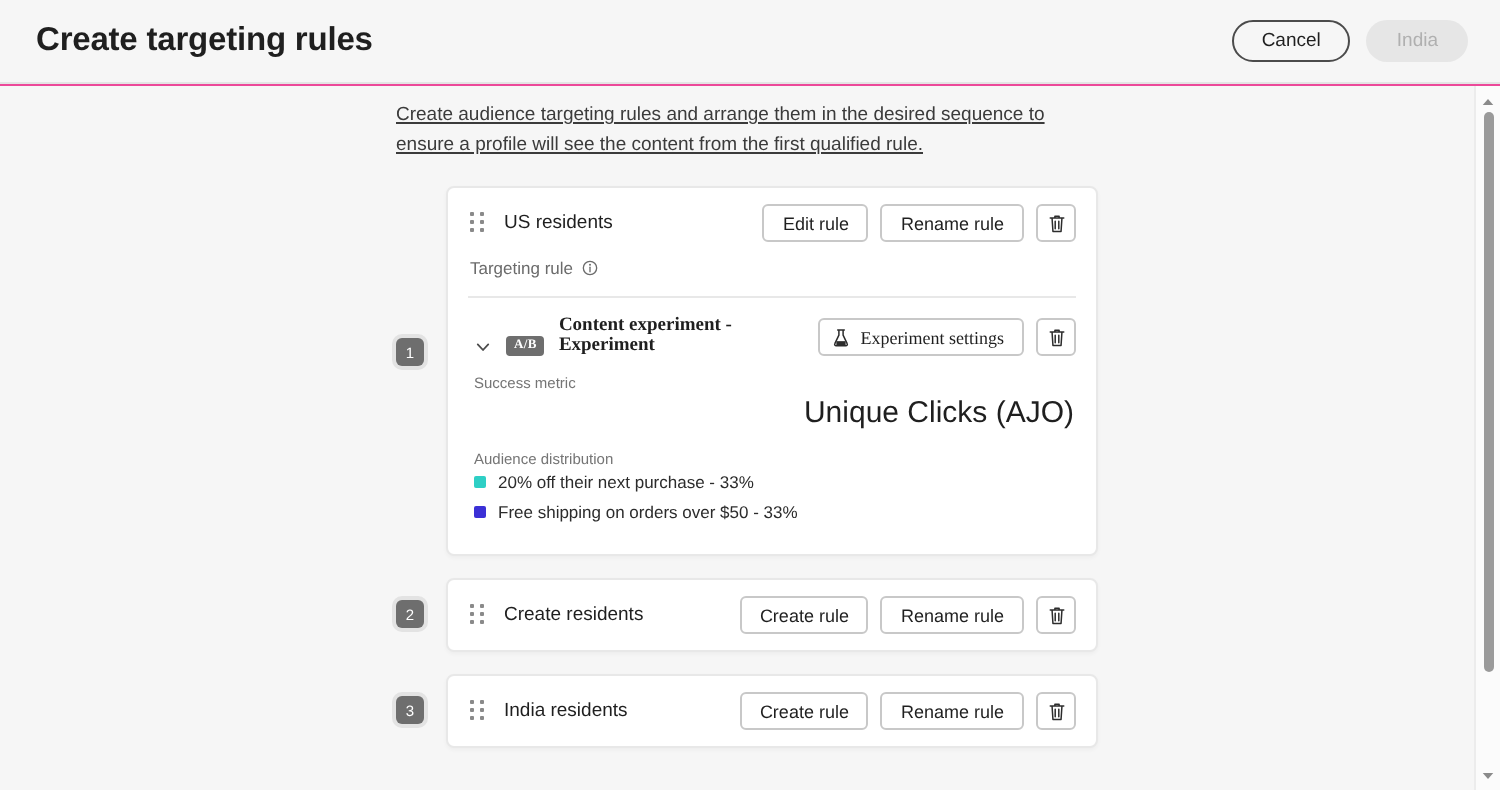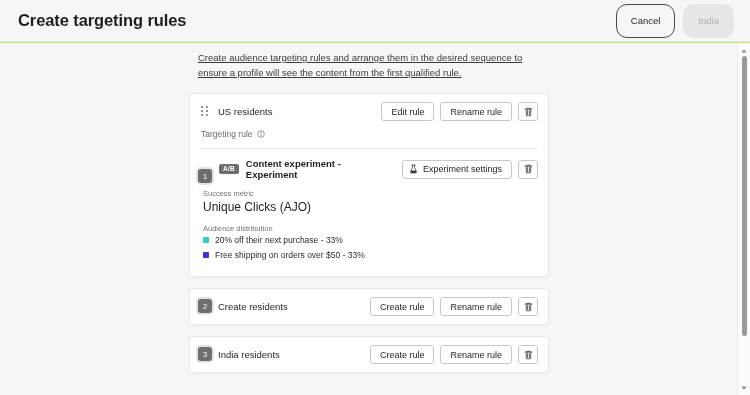--- a/index.html
+++ b/index.html
@@ -6,21 +6,21 @@
   html, body {
     width: 750px; height: 395px;
     font-family: "Liberation Sans", sans-serif;
     background: #f5f5f5;
     color: #2c2c2c;
     overflow: hidden;
   }
   .app {
     position: relative;
     width: 750px; height: 395px;
-    background: #bef264;
+    background: #ec4899;
   }
 
   
   .header {
     position: absolute; top: 0; left: 0; right: 0;
     height: 42px;
     background: #f6f6f6;
     display: flex; align-items: center;
     padding: 0 16px 0 18px;
     border-bottom: 1px solid #e4e4e4;
@@ -29,21 +29,21 @@
     font-size: 16.5px;
     font-weight: 700;
     letter-spacing: -0.1px;
     color: #1f1f1f;
   }
   .header-actions {
     margin-left: auto;
     display: flex; align-items: center; gap: 8px;
   }
   .btn-pill {
-    height: 34px;
+    height: 21px;
     border-radius: 11px;
     font-size: 9.5px;
     padding: 0 14px;
     display: inline-flex; align-items: center; justify-content: center;
     background: transparent;
     border: 1.2px solid #4b4b4b;
     color: #1f1f1f;
     cursor: pointer;
     white-space: nowrap;
     font-family: inherit;
@@ -89,20 +89,21 @@
     width: 14px; height: 14px;
     border-radius: 3px;
     background: #6e6e6e;
     color: #fff;
     font-size: 7.5px;
     display: flex; align-items: center; justify-content: center;
     box-shadow: 0 0 0 2px #e3e3e3;
     cursor: grab;
   }
   .card {
+    margin-left: 34px;
     background: #ffffff;
     border: 1px solid #e8e8e8;
     border-radius: 4px;
     box-shadow: 0 1px 2px rgba(0,0,0,0.04);
   }
   .card-row {
     display: flex; align-items: center;
     padding: 8px 10px 8px 11px;
     gap: 9px;
   }
@@ -157,23 +158,24 @@
     display: inline-block;
   }
   .divider {
     height: 1px;
     background: #e8e8e8;
     margin: 0 10px;
   }
 
   
   .exp-header {
-    display: flex; align-items: center;
+    display: flex; align-items: flex-end;
     gap: 7px;
     padding: 9px 10px 9px 13px;
+    font-family: Liberation Serif, serif;
   }
   .chevron {
     width: 9px; height: 9px;
     cursor: pointer;
     flex: none;
   }
   .ab-badge {
     background: #6e6e6e;
     color: #fff;
     font-size: 6.5px;
@@ -190,23 +192,24 @@
   }
   .exp-body {
     padding: 0 11px 11px 13px;
   }
   .field-label {
     font-size: 7.5px;
     color: #757575;
     margin-bottom: 2px;
   }
   .field-value {
-    font-size: 12px;
+    font-size: 15px;
     color: #1f1f1f;
     margin-bottom: 10px;
+    text-align: right;
   }
   .dist-list { list-style: none; }
   .dist-item {
     display: flex; align-items: center;
     gap: 6px;
     font-size: 8.5px;
     color: #2c2c2c;
     margin-bottom: 5px;
   }
   .swatch {

